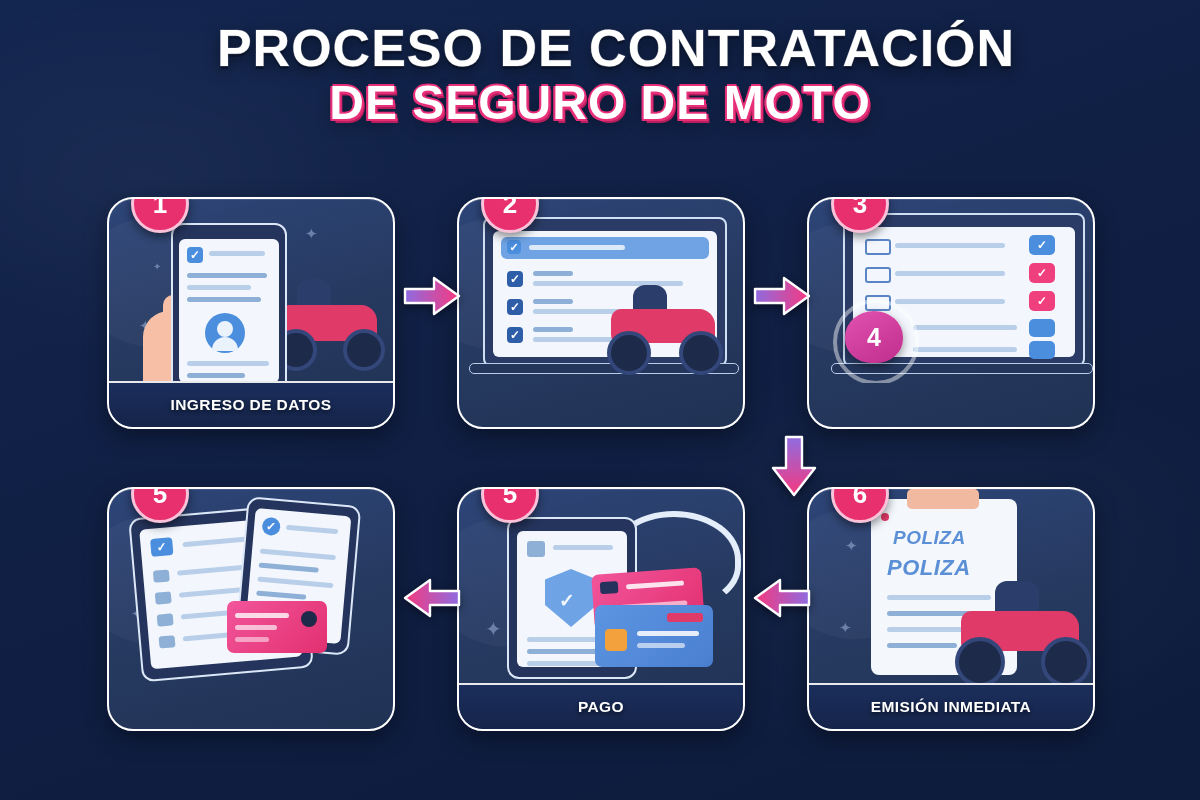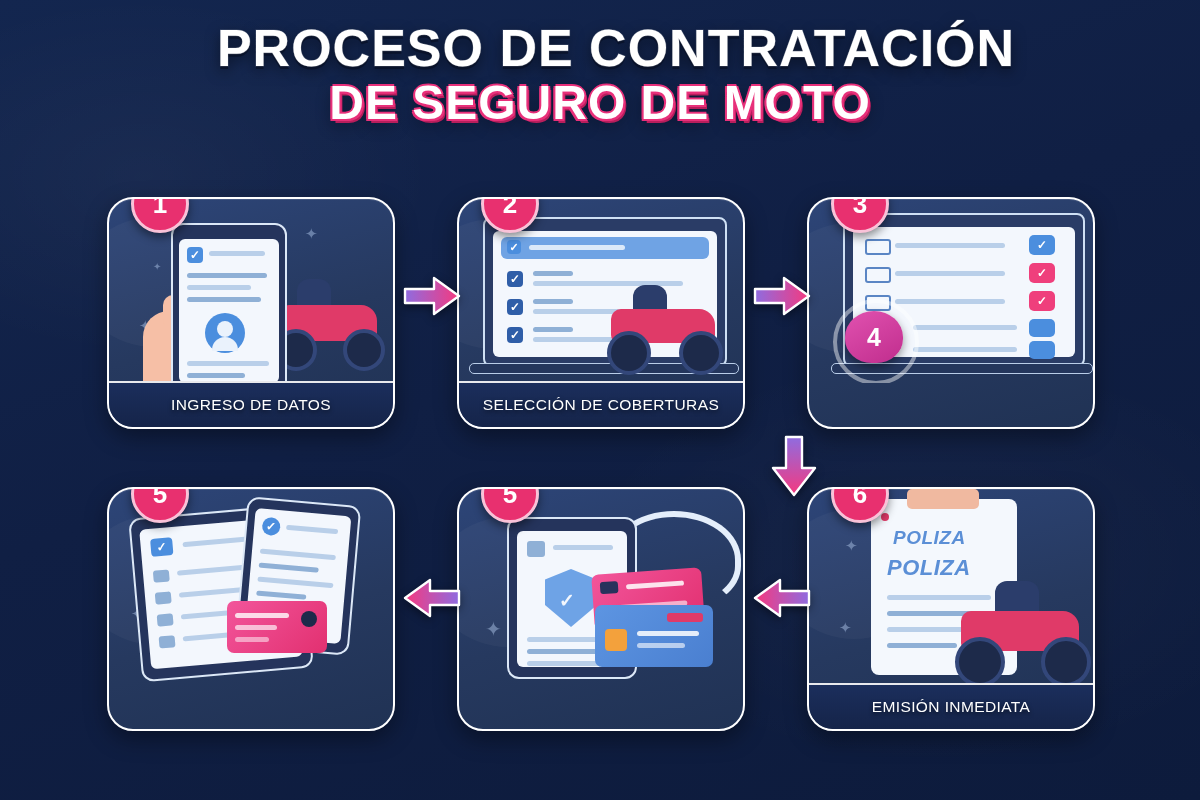--- a/index.html
+++ b/index.html
@@ -46,21 +46,21 @@
   .card + .card{margin-left:62px;}
   .art{position:absolute;left:0;right:0;top:0;bottom:44px;overflow:hidden;}
   .art .blob{position:absolute;width:150px;height:130px;border-radius:50%;
     background:rgba(255,255,255,.035);}
   .sparkle{position:absolute;color:#9fb6da;opacity:.55;font-size:15px;}
   .label{
     position:absolute;left:0;right:0;bottom:0;height:44px;
     border-top:2px solid rgba(255,255,255,.9);
     background:linear-gradient(180deg,#1b2e5c 0%,#152449 100%);
     display:flex;align-items:center;justify-content:center;
-    color:#ffffff;font-size:15.5px;font-weight:normal;letter-spacing:.4px;
+    color:#ffffff;font-size:15.5px;font-weight:bold;letter-spacing:.4px;
     text-transform:uppercase;text-shadow:0 2px 4px rgba(0,0,0,.6);
     border-bottom-left-radius:24px;border-bottom-right-radius:24px;
   }
   .badge{
     position:absolute;top:-24px;left:22px;width:52px;height:52px;border-radius:50%;
     background:#e8306f;border:3px solid #f9c2d8;
     display:flex;align-items:center;justify-content:center;
     color:#fff;font-size:26px;font-weight:bold;z-index:6;
     box-shadow:0 4px 10px rgba(0,0,0,.45);
   }
@@ -170,21 +170,20 @@
             </div>
           </div>
           <div style="position:absolute;left:10px;top:164px;width:268px;height:9px;border-radius:5px;background:#24365c;border:1px solid #b9cde8;"></div>
           <div class="moto" style="left:144px;top:86px;width:120px;height:88px;">
             <div class="rider" style="left:30px;top:0px;width:34px;height:32px;"></div>
             <div class="body" style="left:8px;top:24px;width:104px;height:34px;"></div>
             <div class="wheel" style="left:4px;top:46px;width:36px;height:36px;"></div>
             <div class="wheel" style="left:76px;top:46px;width:36px;height:36px;"></div>
           </div>
         </div>
-        <div class="label">SELECCIÓN DE COBERTURAS</div>
       </div>
 
       <div class="card">
         <div class="badge">3</div>
         <div class="art">
           <div class="blob" style="left:-34px;top:24px;"></div>
           <div class="laptop" style="left:34px;top:14px;width:238px;height:150px;">
             <div class="screen" style="left:8px;top:12px;right:8px;bottom:8px;">
               <div class="bar d" style="left:12px;top:12px;width:22px;height:12px;border:2px solid #5a85c4;background:transparent;"></div>
               <div class="bar" style="left:42px;top:16px;width:110px;"></div>
@@ -297,20 +296,21 @@
             <div class="bar" style="left:34px;top:12px;width:58px;background:rgba(255,255,255,.85);"></div>
             <div class="bar" style="left:10px;top:32px;width:84px;background:rgba(255,255,255,.6);"></div>
           </div>
           <div class="card-blue" style="left:136px;top:116px;width:118px;height:62px;">
             <div style="position:absolute;right:10px;top:8px;width:36px;height:9px;border-radius:3px;background:#e03a68;"></div>
             <div style="position:absolute;left:10px;top:24px;width:22px;height:22px;border-radius:4px;background:#f3a13c;"></div>
             <div class="bar" style="left:42px;top:26px;width:62px;background:rgba(255,255,255,.85);"></div>
             <div class="bar" style="left:42px;top:38px;width:48px;background:rgba(255,255,255,.6);"></div>
           </div>
         </div>
+        <div class="label">PAGO</div>
       </div>
 
       <div class="card">
         <div class="badge">6</div>
         <div class="art">
           <div class="blob" style="left:-30px;top:20px;"></div>
           <span class="sparkle" style="left:36px;top:48px;">✦</span>
           <span class="sparkle" style="left:30px;top:130px;">✦</span>
           <div class="clip" style="left:62px;top:10px;width:146px;height:176px;">
             <div class="clip-top" style="left:36px;top:-10px;width:72px;height:20px;"></div>

